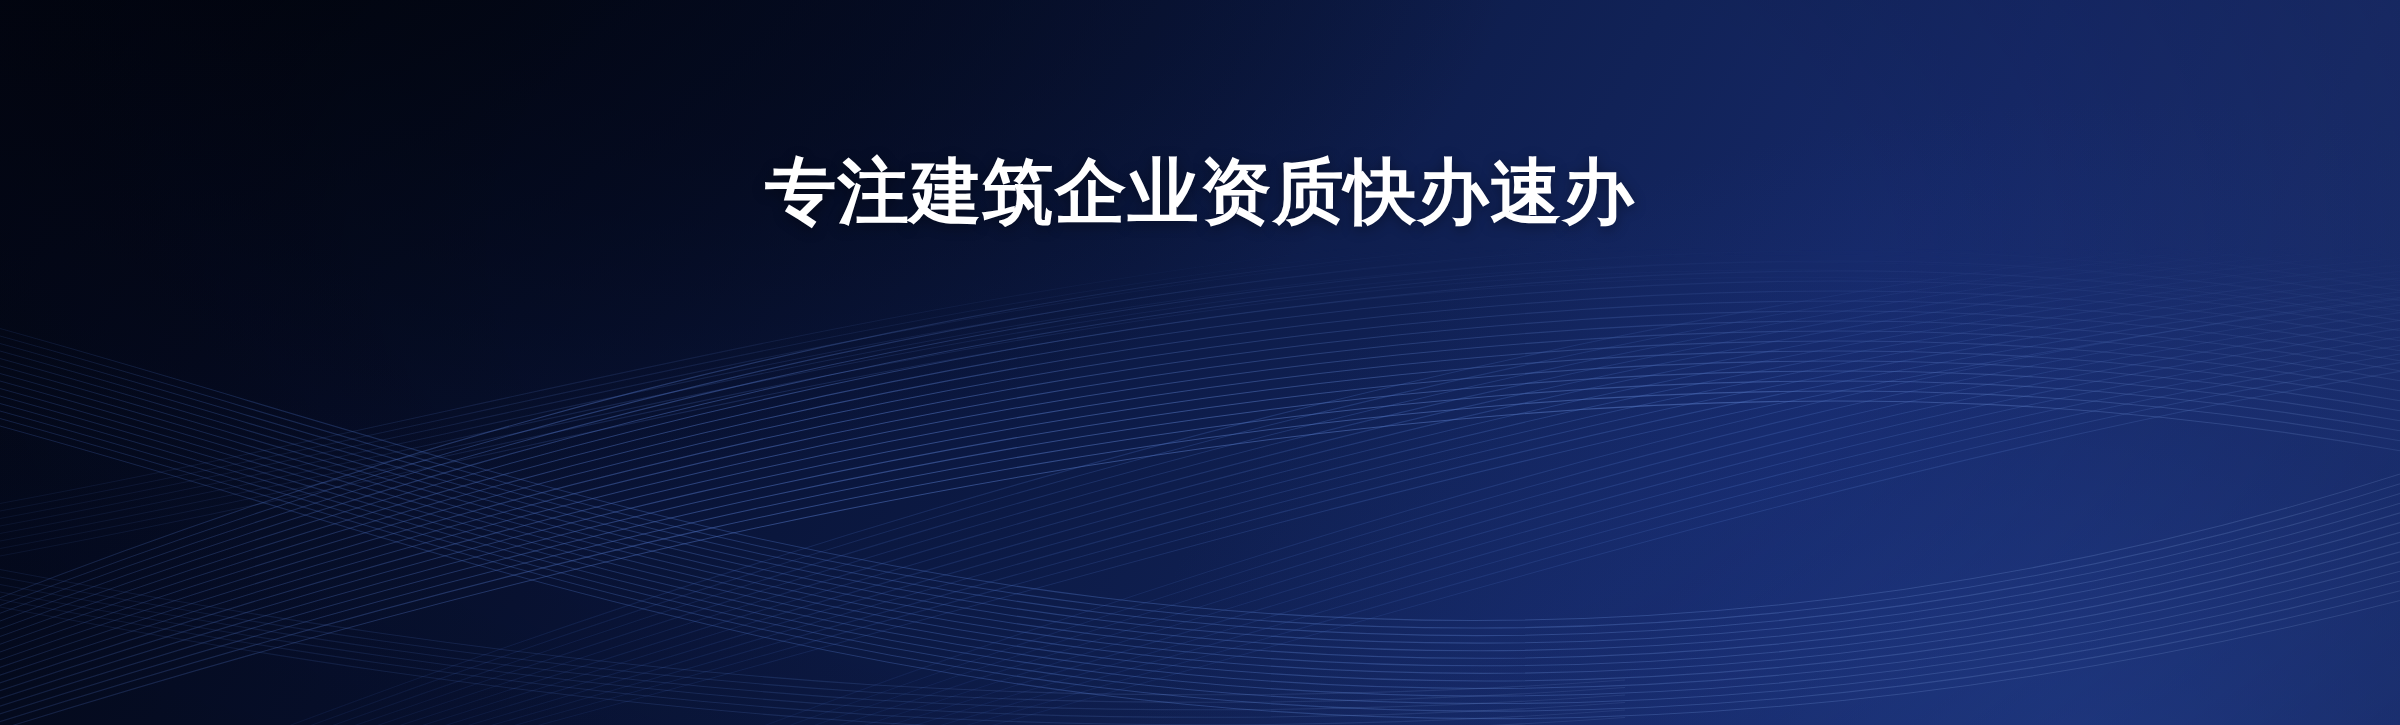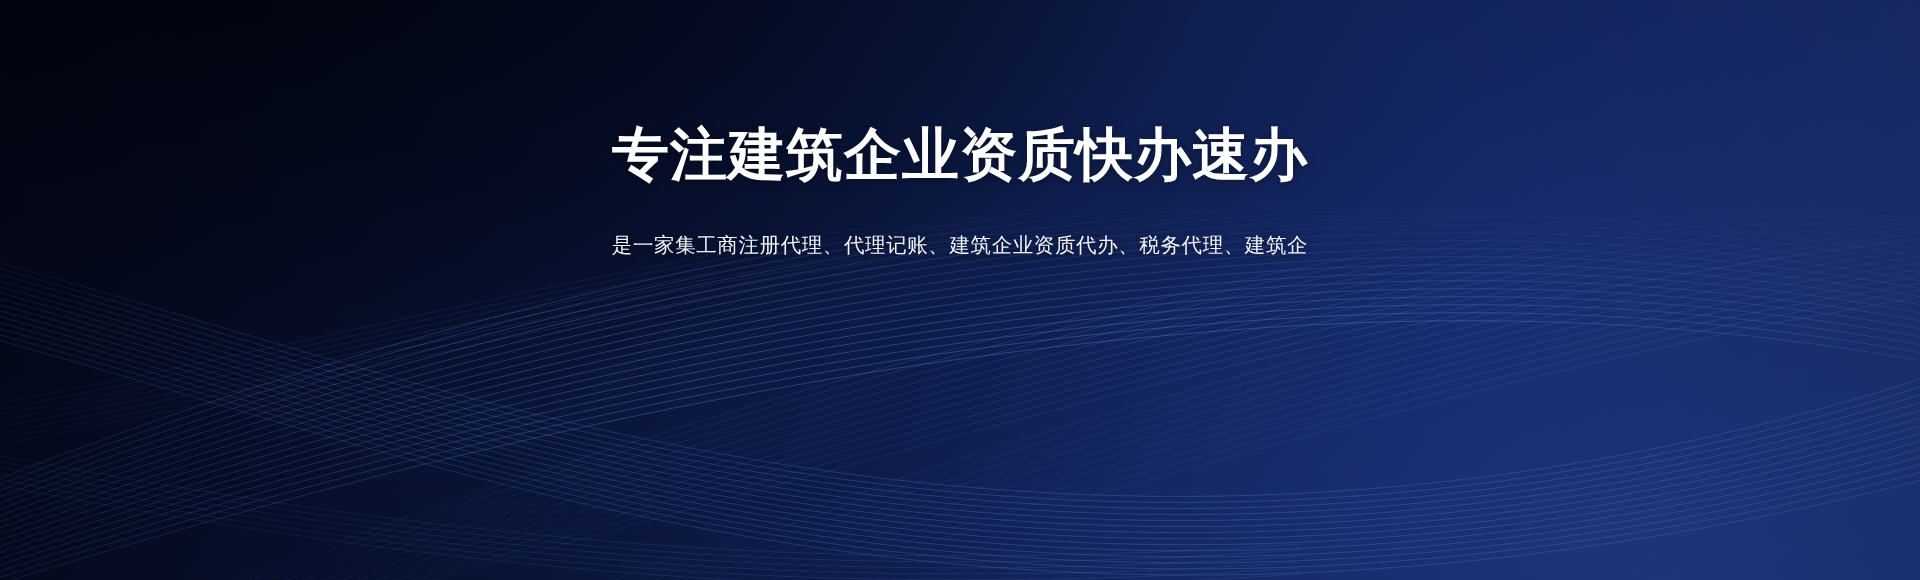--- a/index.html
+++ b/index.html
@@ -238,17 +238,16 @@
       </g>
     </svg>
   </div>
 
   <div class="bg-vignette"></div>
 
   <div class="content">
     <h1 class="headline">专注建筑企业资质快办速办</h1>
 
     <div class="subtitle">
-      <span class="sub-line">是一家集工商注册代理、代理记账、建筑企业资质代办、税务代理、建筑企</span>
     </div>
   </div>
 
 </div>
 
 </body></html>

